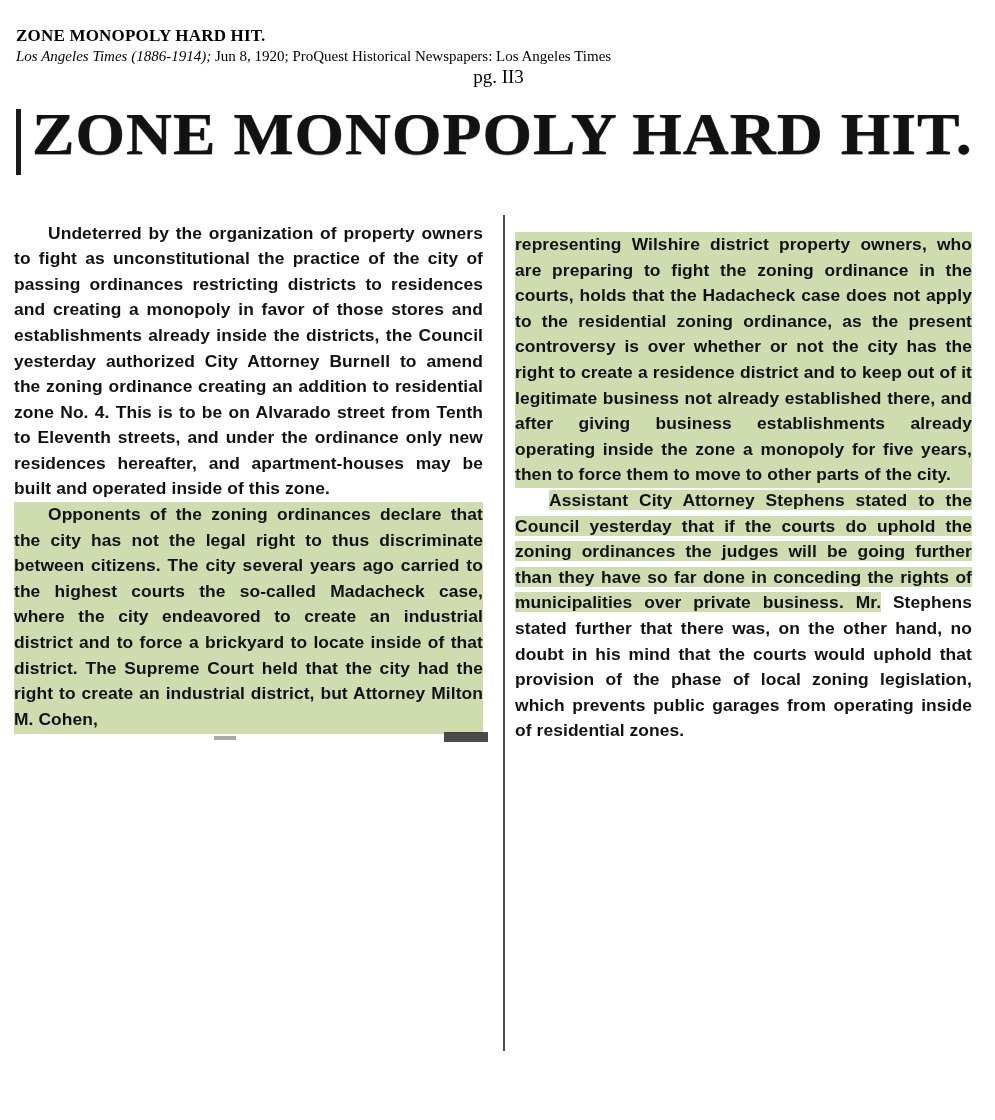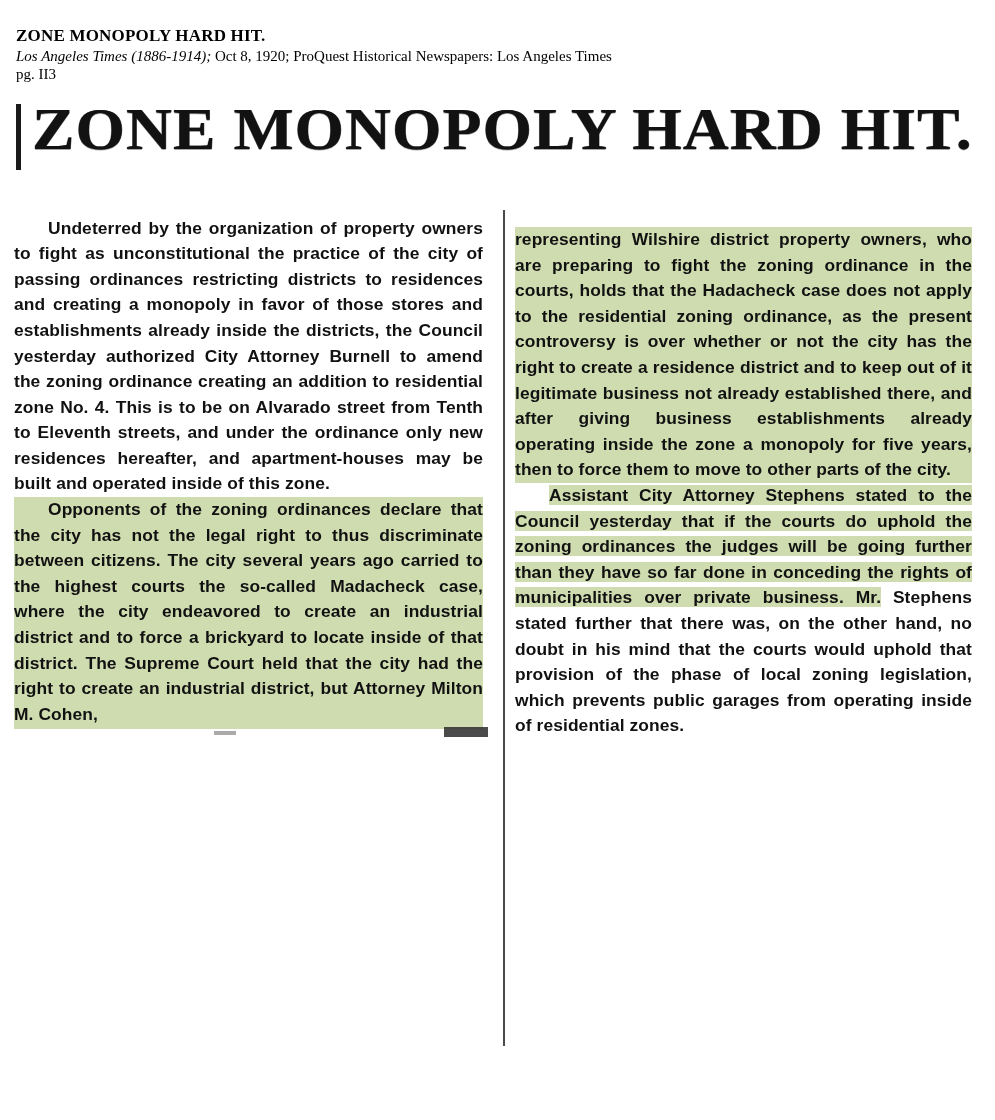--- a/index.html
+++ b/index.html
@@ -38,22 +38,23 @@
   }
   .pq-cite {
     font-size: 15px;
     line-height: 1.25;
     margin-top: 1px;
   }
   .pq-cite .ital {
     font-style: italic;
   }
   .pq-page {
-    font-size: 15px;
+    font-size: 19px;
     line-height: 1.25;
+    text-align: center;
   }
 
   
   .headline-wrap {
     position: relative;
     margin-top: 18px;
     height: 72px;
   }
   .headline-rule-left {
     position: absolute;
@@ -166,21 +167,21 @@
     opacity: 0.5;
   }
 </style>
 </head>
 <body>
 
 <div class="page">
 
   <div class="pq-header">
     <div class="pq-title">ZONE MONOPOLY HARD HIT.</div>
-    <div class="pq-cite"><span class="ital">Los Angeles Times (1886-1914);</span><span> Oct 8, 1920; ProQuest Historical Newspapers: Los Angeles Times</span></div>
+    <div class="pq-cite"><span class="ital">Los Angeles Times (1886-1914);</span><span> Jun 8, 1920; ProQuest Historical Newspapers: Los Angeles Times</span></div>
     <div class="pq-page">pg. II3</div>
   </div>
 
   <div class="headline-wrap">
     <div class="headline-rule-left"></div>
     <div class="headline">ZONE MONOPOLY HARD HIT.</div>
   </div>
 
   <div class="columns">
 

